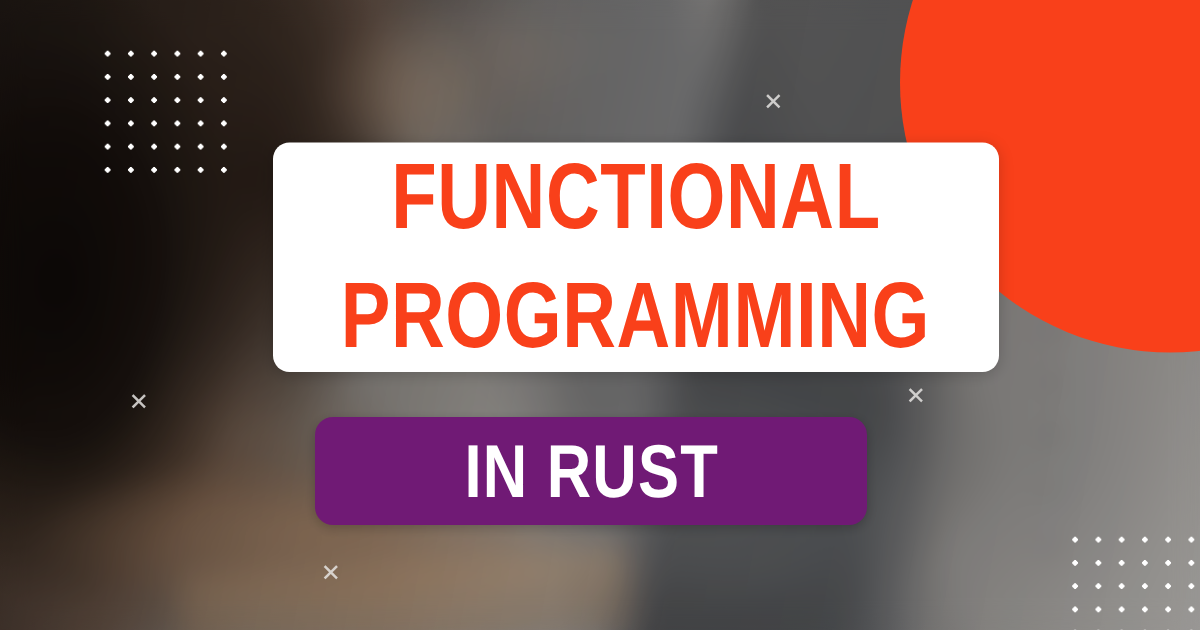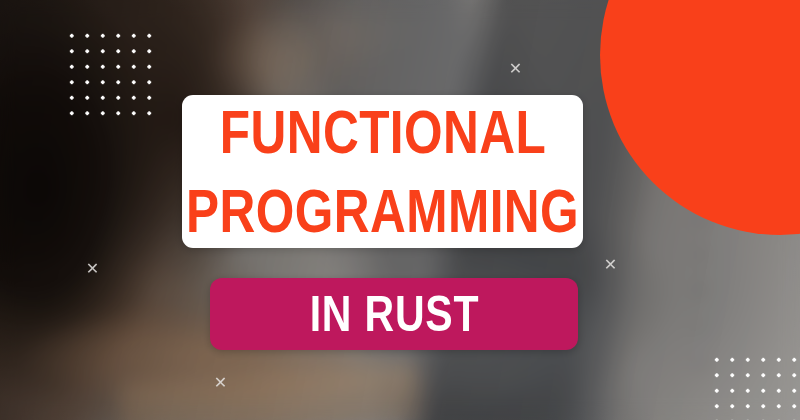--- a/index.html
+++ b/index.html
@@ -155,21 +155,21 @@
     font-weight: 400;
     opacity: 0.85;
     user-select: none;
   }
 
   
   .title-card {
     position: absolute;
     left: 182px;
     top: 95px;
-    width: 401px;
+    width: 484px;
     height: 153px;
     background: #ffffff;
     border-radius: 11px;
     box-shadow: 0 2px 10px rgba(0,0,0,0.18);
     display: flex;
     flex-direction: column;
     align-items: center;
     justify-content: center;
     gap: 16px;
   }
@@ -234,17 +234,17 @@
   <div class="x-mark" style="left: 508px; top: 61px; color: rgb(230, 228, 226);">✕</div>
   <div class="x-mark" style="left: 603px; top: 257px; color: rgb(230, 228, 226);">✕</div>
   <div class="x-mark" style="left: 85px; top: 261px; color: rgb(230, 228, 226);">✕</div>
   <div class="x-mark" style="left: 213px; top: 375px; color: rgb(230, 228, 226);">✕</div>
 
   <div class="title-card">
     <div class="title-line l1" style="color: rgb(249, 64, 26);">FUNCTIONAL</div>
     <div class="title-line l2" style="color: rgb(249, 64, 26);">PROGRAMMING</div>
   </div>
 
-  <div class="badge" style="background: #be185d;">
+  <div class="badge" style="background: #701a75;">
     <div class="badge-text" style="color: rgb(255, 255, 255);">IN RUST</div>
   </div>
 
 </div>
 
 </body></html>

